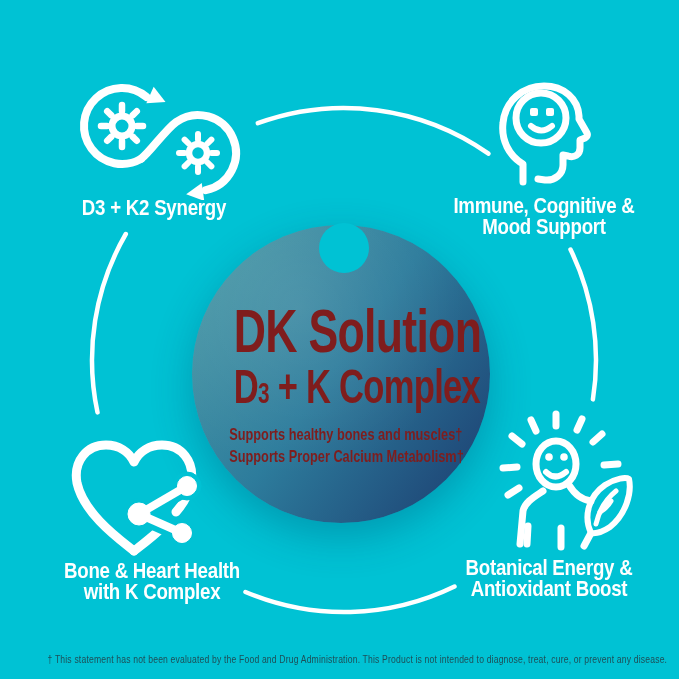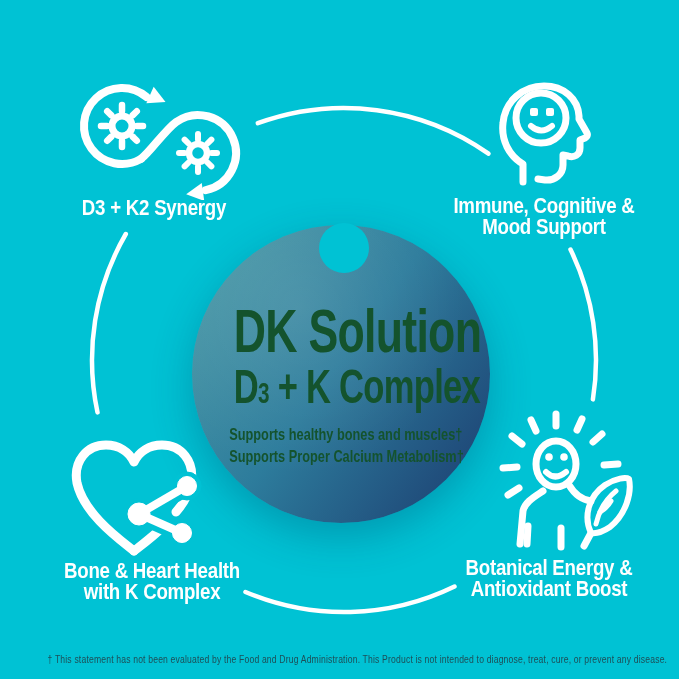--- a/index.html
+++ b/index.html
@@ -14,21 +14,21 @@
     position:absolute;left:192px;top:225px;width:298px;height:298px;border-radius:50%;
     background:
       radial-gradient(circle at 36% 28%, rgba(255,255,255,0.10), rgba(255,255,255,0) 58%),
       linear-gradient(126deg,#4f9ea9 0%, #2d7c9c 48%, #1b3a6e 100%);
     box-shadow:0 14px 40px rgba(0,60,95,0.30);
   }
   .badge-hole{
     position:absolute;left:319px;top:223px;width:50px;height:50px;border-radius:50%;
     background:#00c2d4;
   }
-  .badge-text{position:absolute;left:192px;top:225px;width:298px;text-align:center;color:#14532d;}
+  .badge-text{position:absolute;left:192px;top:225px;width:298px;text-align:center;color:#7f1d1d;}
   .t-main{margin-top:76px;font-size:62px;line-height:60px;font-weight:700;letter-spacing:-1px;
           white-space:nowrap;transform:scaleX(0.72);transform-origin:50% 50%;}
   .t-sub{margin-top:3px;font-size:48px;line-height:46px;font-weight:700;letter-spacing:-1px;
          white-space:nowrap;transform:scaleX(0.72);transform-origin:50% 50%;}
   .t-sub .subnum{font-size:0.6em;}
   .t-benefit{margin-top:9px;font-size:17px;line-height:20px;font-weight:700;white-space:nowrap;
              transform:scaleX(0.75);transform-origin:50% 50%;}
   .t-benefit + .t-benefit{margin-top:2px;}
 
   

